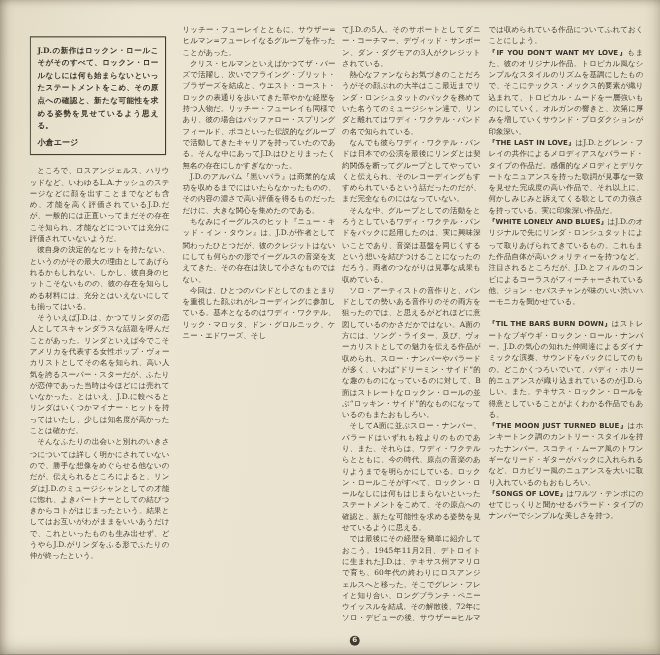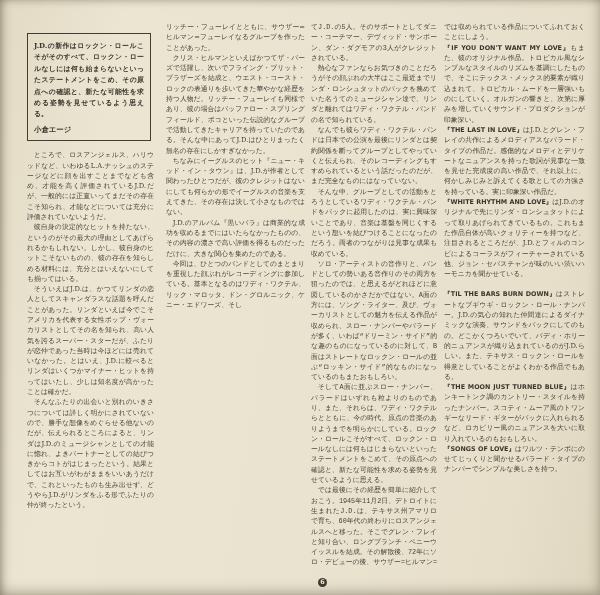--- a/index.html
+++ b/index.html
@@ -9,21 +9,21 @@
     box-shadow:inset 7px 0 10px -5px rgba(80,70,50,.5), inset -6px -8px 14px -6px rgba(80,70,50,.4), inset 0 5px 8px -5px rgba(80,70,50,.35);
     font-family:"DejaVu Serif","Liberation Serif",serif;
     color:#46423a;
   }
   .col{
     position:absolute;top:22px;height:547px;overflow:hidden;
     font-size:6.8px;line-height:10.3px;text-align:justify;
   }
   .col-1{left:27px;width:127px;}
   .col-2{left:166px;width:139px;}
-  .col-3{left:311px;width:126px;font-family:Liberation Mono, monospace;}
+  .col-3{left:311px;width:126px;}
   .col-4{left:444px;width:141px;}
   .para{margin:0;}
   .para.indent{text-indent:1em;}
   .para.space-before{margin-top:10px;}
   .b{font-weight:bold;font-family:"DejaVu Sans","Liberation Sans",sans-serif;font-size:6.4px;color:#3a362e;}
   .intro-box{
     box-sizing:border-box;width:124px;margin:11px 0 9px 0;
     border:1.6px solid #413d33;padding:7px 6px 5px 6px;
     font-weight:bold;font-size:6.9px;line-height:11.4px;color:#3c382f;
     text-align:justify;
@@ -45,36 +45,36 @@
       <span class="intro-author">小倉エージ</span>
     </div>
       <p class="para indent"><span>ところで、ロスアンジェルス、ハリウッドなど、いわゆるL.A.ナッシュのステージなどに顔を出すことまでなども含め、才能を高く評価されているJ.D.だが、一般的には正直いってまだその存在こそ知られ、才能などについては充分に評価されていないようだ。</span></p>
       <p class="para indent"><span>彼自身の決定的なヒットを持たない、というのがその最大の理由としてあげられるかもしれない。しかし、彼自身のヒットこそないものの、彼の存在を知らしめる材料には、充分とはいえないにしても揃ってはいる。</span></p>
       <p class="para indent"><span>そういえばJ.D.は、かつてリンダの恋人としてスキャンダラスな話題を呼んだことがあった。リンダといえば今でこそアメリカを代表する女性ポップ・ヴォーカリストとしてその名を知られ、高い人気を誇るスーパー・スターだが、ふたりが恋仲であった当時は今ほどには売れていなかった。とはいえ、J.D.に較べるとリンダはいくつかマイナー・ヒットを持ってはいたし、少しは知名度が高かったことは確かだ。</span></p>
       <p class="para indent"><span>そんなふたりの出会いと別れのいきさつについては詳しく明かにされていないので、勝手な想像をめぐらせる他ないのだが、伝えられるところによると、リンダはJ.D.のミュージシャンとしての才能に惚れ、よきパートナーとしての結びつきからコトがはじまったという。結果としてはお互いがわがままをいいあうだけで、これといったものも生み出せず、どうやらJ.D.がリンダをふる形でふたりの仲が終ったという。</span></p>
     </div>
   <div class="col col-2">
       <p class="para"><span>リッチー・フューレイとともに、サウザー=ヒルマン=フューレイなるグループを作ったことがあった。</span></p>
       <p class="para indent"><span>クリス・ヒルマンといえばかつてザ・バーズで活躍し、次いでフライング・ブリット・ブラザーズを結成と、ウエスト・コースト・ロックの表通りを歩いてきた華やかな経歴を持つ人物だ。リッチー・フューレイも同様であり、彼の場合はバッファロー・スプリングフィールド、ポコといった伝説的なグループで活動してきたキャリアを持っていたのである。そんな中にあってJ.D.はひとりまったく無名の存在にしかすぎなかった。</span></p>
+      <p class="para indent"><span>J.D.のアルバム『黒いバラ』は商業的な成功を収めるまでにはいたらなかったものの、その内容の濃さで高い評価を得るものだっただけに、大きな関心を集めたのである。</span></p>
       <p class="para indent"><span>ちなみにイーグルスのヒット『ニュー・キッド・イン・タウン』は、J.D.が作者として関わったひとつだが、彼のクレジットはないにしても何らかの形でイーグルスの音楽を支えてきた、その存在は決して小さなものではない。</span></p>
-      <p class="para indent"><span>J.D.のアルバム『黒いバラ』は商業的な成功を収めるまでにはいたらなかったものの、その内容の濃さで高い評価を得るものだっただけに、大きな関心を集めたのである。</span></p>
       <p class="para indent"><span>今回は、ひとつのバンドとしてのまとまりを重視した顔ぶれがレコーディングに参加している。基本となるのはワディ・ワクテル、リック・マロッタ、ドン・グロルニック、ケニー・エドワーズ、そし</span></p>
     </div>
   <div class="col col-3">
       <p class="para"><span>てJ.D.の5人。そのサポートとしてダニー・コーチマー、デヴィッド・サンボーン、ダン・ダグモアの3人がクレジットされている。</span></p>
       <p class="para indent"><span>熱心なファンならお気づきのことだろうがその顔ぶれの大半はここ最近までリンダ・ロンシュタットのバックを務めていた名うてのミュージシャン達で、リンダと離れてはワディ・ワクテル・バンドの名で知られている。</span></p>
       <p class="para indent"><span>なんでも彼らワディ・ワクテル・バンドは日本での公演を最後にリンダとは契約関係を断ってグループとしてやっていくと伝えられ、そのレコーディングもすすめられているという話だったのだが、まだ完全なものにはなっていない。</span></p>
       <p class="para indent"><span>そんな中、グループとしての活動をとろうとしているワディ・ワクテル・バンドをバックに起用したのは、実に興味深いことであり、音楽は基盤を同じくするという想いを結びつけることになったのだろう。両者のつながりは見事な成果も収めている。</span></p>
       <p class="para indent"><span>ソロ・アーティストの音作りと、バンドとしての勢いある音作りのその両方を狙ったのでは、と思えるがどれほどに意図しているのかさだかではない。A面の方には、ソング・ライター、及び、ヴォーカリストとしての魅力を伝える作品が収められ、スロー・ナンバーやバラードが多く、いわば“ドリーミン・サイド”的な趣のものになっているのに対して、B面はストレートなロックン・ロールの並ぶ“ロッキン・サイド”的なものになっているのもまたおもしろい。</span></p>
       <p class="para indent"><span>そしてA面に並ぶスロー・ナンバー、バラードはいずれも粒よりのものであり、また、それらは、ワディ・ワクテルらとともに、今の時代、原点の音楽のありようまでを明らかにしている。ロックン・ロールこそがすべて、ロックン・ロールなしには何もはじまらないといったステートメントをこめて、その原点への確認と、新たな可能性を求める姿勢を見せているように思える。</span></p>
       <p class="para indent"><span>では最後にその経歴を簡単に紹介しておこう。1945年11月2日、デトロイトに生まれたJ.D.は、テキサス州アマリロで育ち、60年代の終わりにロスアンジェルスへと移った。そこでグレン・フレイと知り合い、ロングブランチ・ペニーウイッスルを結成。その解散後、72年にソロ・デビューの後、サウザー=ヒルマン=フューレイ・バンドを結成し、その名を広めることになったのである。</span></p>
     </div>
   <div class="col col-4">
       <p class="para"><span>では収められている作品についてふれておくことにしよう。</span></p>
       <p class="para"><span class="b">『IF YOU DON'T WANT MY LOVE』</span><span>もまた、彼のオリジナル作品。トロピカル風なシンプルなスタイルのリズムを基調にしたもので、そこにテックス・メックス的要素が織り込まれて、トロピカル・ムードを一層強いものにしていく。オルガンの響きと、次第に厚みを増していくサウンド・プロダクションが印象深い。</span></p>
       <p class="para"><span class="b">『THE LAST IN LOVE』</span><span>はJ.D.とグレン・フレイの共作によるメロディアスなバラード・タイプの作品だ。感傷的なメロディとデリケートなニュアンスを持った歌詞が見事な一致を見せた完成度の高い作品で、それ以上に、何かしみじみと訴えてくる歌としての力強さを持っている。実に印象深い作品だ。</span></p>
-      <p class="para"><span class="b">『WHITE RHYTHM AND LOVE』</span><span>はJ.D.のオリジナルで先にリンダ・ロンシュタットによって取りあげられてきているもの。これもまた作品自体が高いクォリティーを持つなど、注目されるところだが、J.D.とフィルのコンビによるコーラスがフィーチャーされている他、ジョン・セバスチャンが味のいい渋いハーモニカを聞かせている。</span></p>
+      <p class="para"><span class="b">『WHITE LONELY AND BLUES』</span><span>はJ.D.のオリジナルで先にリンダ・ロンシュタットによって取りあげられてきているもの。これもまた作品自体が高いクォリティーを持つなど、注目されるところだが、J.D.とフィルのコンビによるコーラスがフィーチャーされている他、ジョン・セバスチャンが味のいい渋いハーモニカを聞かせている。</span></p>
       <p class="para space-before"><span class="b">『TIL THE BARS BURN DOWN』</span><span>はストレートなブギウギ・ロックン・ロール・ナンバー。J.D.の気心の知れた仲間達によるダイナミックな演奏、サウンドをバックにしてのもの。どこかくつろいでいて、バディ・ホリー的ニュアンスが織り込まれているのがJ.D.らしい。また、テキサス・ロックン・ロールを得意としていることがよくわかる作品でもある。</span></p>
       <p class="para"><span class="b">『THE MOON JUST TURNED BLUE』</span><span>はホンキートンク調のカントリー・スタイルを持ったナンバー。スコティ・ムーア風のトワンギーなリード・ギターがバックに入れられるなど、ロカビリー風のニュアンスを大いに取り入れているのもおもしろい。</span></p>
       <p class="para"><span class="b">『SONGS OF LOVE』</span><span>はワルツ・テンポにのせてじっくりと聞かせるバラード・タイプのナンバーでシンプルな美しさを持つ。</span></p>
     </div>
   <div class="page-num">6</div>
 </div>
 
 </body></html>

